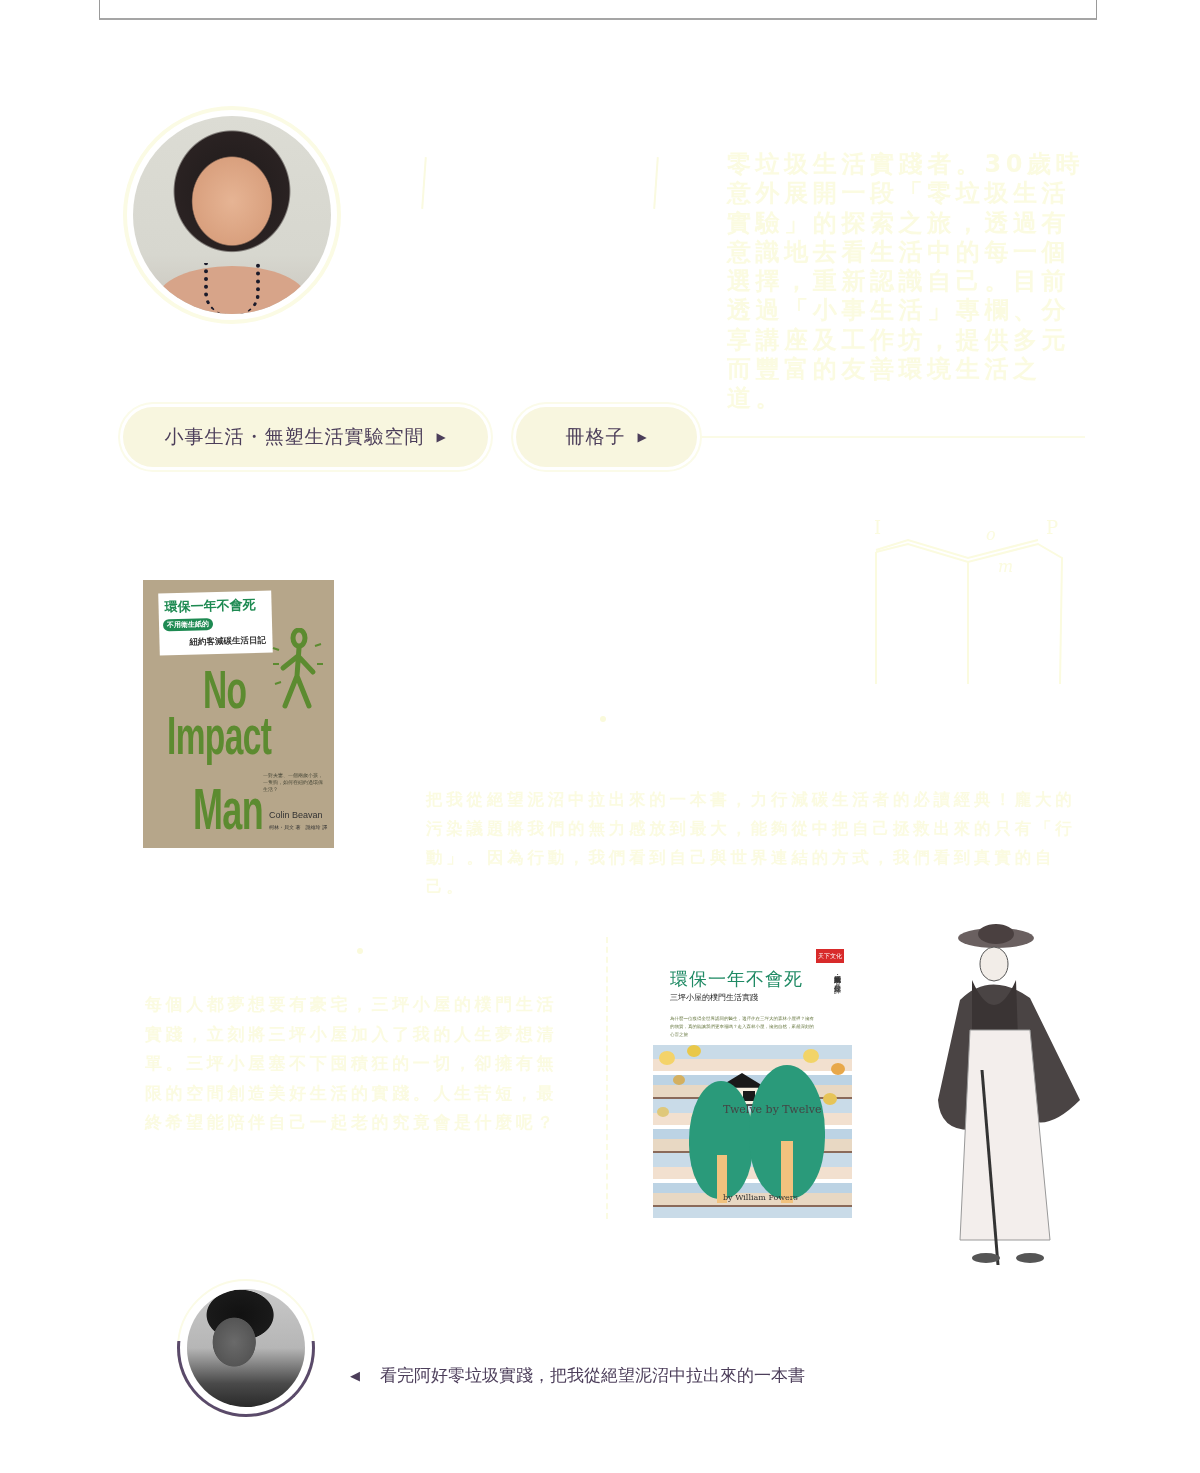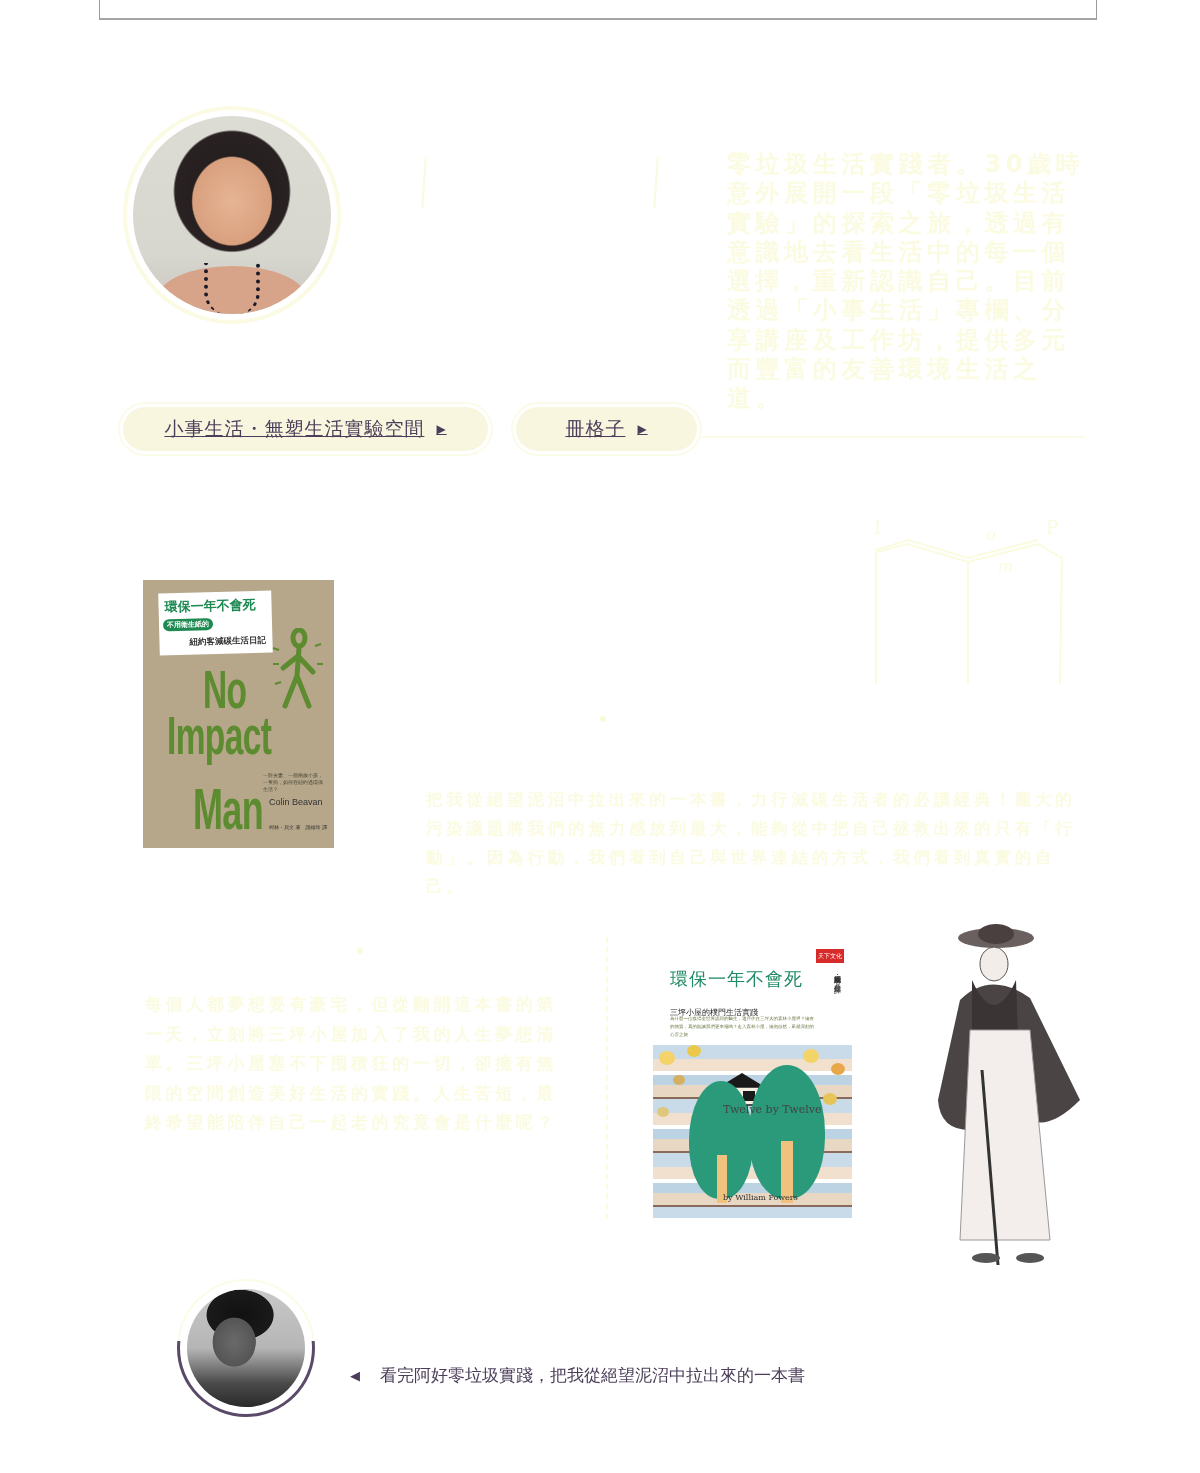--- a/index.html
+++ b/index.html
@@ -41,23 +41,23 @@
 
   .bio {
     left: 727px; top: 150px; width: 370px;
     color: #fbfbe1; font-size: 24px; line-height: 29.3px; letter-spacing: 4.6px;
     font-weight: bold;
   }
 
   
   .pill {
     display: flex; align-items: center; justify-content: center;
-    height: 44px; border-radius: 30px; background: #f8f6df;
+    height: 60px; border-radius: 30px; background: #f8f6df;
     box-shadow: 0 0 0 3px #fff, 0 0 0 5px #fbfbe9;
-    color: #4c3e5a; font-size: 19px; letter-spacing: 1px; cursor: pointer; text-decoration: underline;
+    color: #4c3e5a; font-size: 19px; letter-spacing: 1px; cursor: pointer;
   }
   .pill .tri { font-size: 12px; margin-left: 12px; color: #4c3e5a; }
   .pill-1 { left: 123px; top: 407px; width: 365px; }
   .pill-2 { left: 516px; top: 407px; width: 181px; }
   .pill-line { left: 700px; top: 436px; width: 385px; height: 2px; background: #fbfbe6; }
 
   
   .sketch { left: 868px; top: 512px; width: 205px; height: 175px; }
 
   
@@ -73,42 +73,42 @@
   .book1 .label .t2 { position: absolute; left: 4px; top: 26px; font-size: 7px; font-weight: bold; color: #fff; background: #1e8a52; padding: 1px 4px; border-radius: 6px; white-space: nowrap; }
   .book1 .label .t3 { position: absolute; left: 30px; top: 44px; font-size: 8.5px; font-weight: bold; color: #333; white-space: nowrap; }
   .book1 .big {
     position: absolute; left: 24px; color: #5c8b30; font-family: "Liberation Sans", sans-serif;
     font-weight: bold; transform: scaleX(0.62); transform-origin: left top; letter-spacing: -1px;
   }
   .book1 .b-no { top: 78px; font-size: 54px; left: 60px; }
   .book1 .b-imp { top: 124px; font-size: 54px; }
   .book1 .b-man { top: 195px; font-size: 58px; left: 50px; }
   .book1 .small-cn { position: absolute; left: 120px; top: 192px; font-size: 5px; color: #4a4a3a; width: 64px; line-height: 7px; }
-  .book1 .author { position: absolute; left: 126px; top: 217px; font-size: 9px; color: #333; font-family: "Liberation Sans", sans-serif; }
+  .book1 .author { position: absolute; left: 126px; top: 230px; font-size: 9px; color: #333; font-family: "Liberation Sans", sans-serif; }
   .book1 .author-cn { position: absolute; left: 126px; top: 244px; font-size: 5px; color: #333; }
   .book1 .man-fig { position: absolute; left: 128px; top: 48px; width: 52px; height: 85px; }
 
   .dot1 { left: 600px; top: 716px; width: 6px; height: 6px; border-radius: 50%; background: #fafadb; }
   .para1 {
     left: 426px; top: 785px; width: 660px; color: #fbfbe1; font-size: 16.5px;
     line-height: 29px; letter-spacing: 3.8px; font-weight: bold;
   }
 
   .dot2 { left: 357px; top: 948px; width: 6px; height: 6px; border-radius: 50%; background: #fafadb; }
   .para2 {
     left: 145px; top: 990px; width: 430px; color: #fbfbe1; font-size: 17px;
     line-height: 29.5px; letter-spacing: 3.6px; font-weight: bold;
   }
   .dash-divider { left: 606px; top: 937px; width: 0; height: 282px; border-left: 2px dashed #fbfbe2; }
 
   
   .book2 { left: 653px; top: 945px; width: 199px; height: 273px; background: #ffffff; overflow: hidden; }
   .book2 .pub { position: absolute; right: 8px; top: 4px; width: 28px; height: 14px; background: #d82a2a; color: #fff; font-size: 6px; text-align: center; line-height: 14px; }
   .book2 .ttl { position: absolute; left: 17px; top: 22px; font-size: 18px; color: #1f8a64; font-family: "DejaVu Serif", serif; letter-spacing: 1px; white-space: nowrap; }
-  .book2 .sub { position: absolute; left: 17px; top: 47px; font-size: 8px; color: #222; font-family: "DejaVu Serif", serif; white-space: nowrap; margin-top: 15px; }
+  .book2 .sub { position: absolute; left: 17px; top: 47px; font-size: 8px; color: #222; font-family: "DejaVu Serif", serif; white-space: nowrap; }
   .book2 .blurb { position: absolute; left: 17px; top: 70px; width: 145px; font-size: 4.5px; color: #6a7a44; line-height: 8px; }
   .book2 .vert { position: absolute; right: 10px; top: 25px; writing-mode: vertical-rl; font-size: 7px; color: #333; height: 80px; line-height: 10px; }
   .book2 .art {
     position: absolute; left: 0; top: 100px; width: 199px; height: 173px;
     background: repeating-linear-gradient(180deg, #c9dbe8 0 14px, #f2e0cf 14px 26px, #ffffff 26px 30px, #bcd3e4 30px 40px, #e8d8c3 40px 52px, #8a6a5a 52px 54px);
   }
   .book2 .blob { position: absolute; border-radius: 50%; }
   .book2 .tree { position: absolute; background: #2a9a7a; border-radius: 50% 50% 46% 46%; }
   .book2 .trunk { position: absolute; background: #f1c27e; }
   .book2 .house { position: absolute; left: 64px; top: 26px; width: 50px; height: 36px; }
@@ -195,21 +195,21 @@
   <span class="big b-man">Man</span>
   <span class="small-cn">一對夫妻、一個兩歲小孩，一隻狗，如何在紐約過環保生活？</span>
   <span class="author">Colin Beavan</span>
   <span class="author-cn">柯林・貝文 著　謝維玲 譯</span>
 </div>
 
 <div class="abs dot1"></div>
 <div class="abs para1">把我從絕望泥沼中拉出來的一本書，力行減碳生活者的必讀經典！龐大的污染議題將我們的無力感放到最大，能夠從中把自己拯救出來的只有「行動」。因為行動，我們看到自己與世界連結的方式，我們看到真實的自己。</div>
 
 <div class="abs dot2"></div>
-<div class="abs para2">每個人都夢想要有豪宅，但從翻開這本書的第一天，立刻將三坪小屋加入了我的人生夢想清單。三坪小屋塞不下囤積狂的一切，卻擁有無限的空間創造美好生活的實踐。人生苦短，最終希望能陪伴自己一起老的究竟會是什麼呢？</div>
+<div class="abs para2">每個人都夢想要有豪宅，三坪小屋的樸門生活實踐，立刻將三坪小屋加入了我的人生夢想清單。三坪小屋塞不下囤積狂的一切，卻擁有無限的空間創造美好生活的實踐。人生苦短，最終希望能陪伴自己一起老的究竟會是什麼呢？</div>
 <div class="abs dash-divider"></div>
 
 <div class="abs book2">
   <span class="pub">天下文化</span>
   <span class="ttl">環保一年不會死</span>
   <span class="sub">三坪小屋的樸門生活實踐</span>
   <span class="blurb">為什麼一位獲得全世界認同的醫生，選擇住在三坪大的森林小屋裡？擁有的物質，真的能讓我們更幸福嗎？走入森林小屋，擁抱自然，來趟深刻的心靈之旅</span>
   <span class="vert">威廉・鮑爾斯 著　蘇昱仁 譯</span>
   <div class="art">
     <div class="blob" style="left:6px;top:6px;width:16px;height:14px;background:#f4d36a;"></div>

